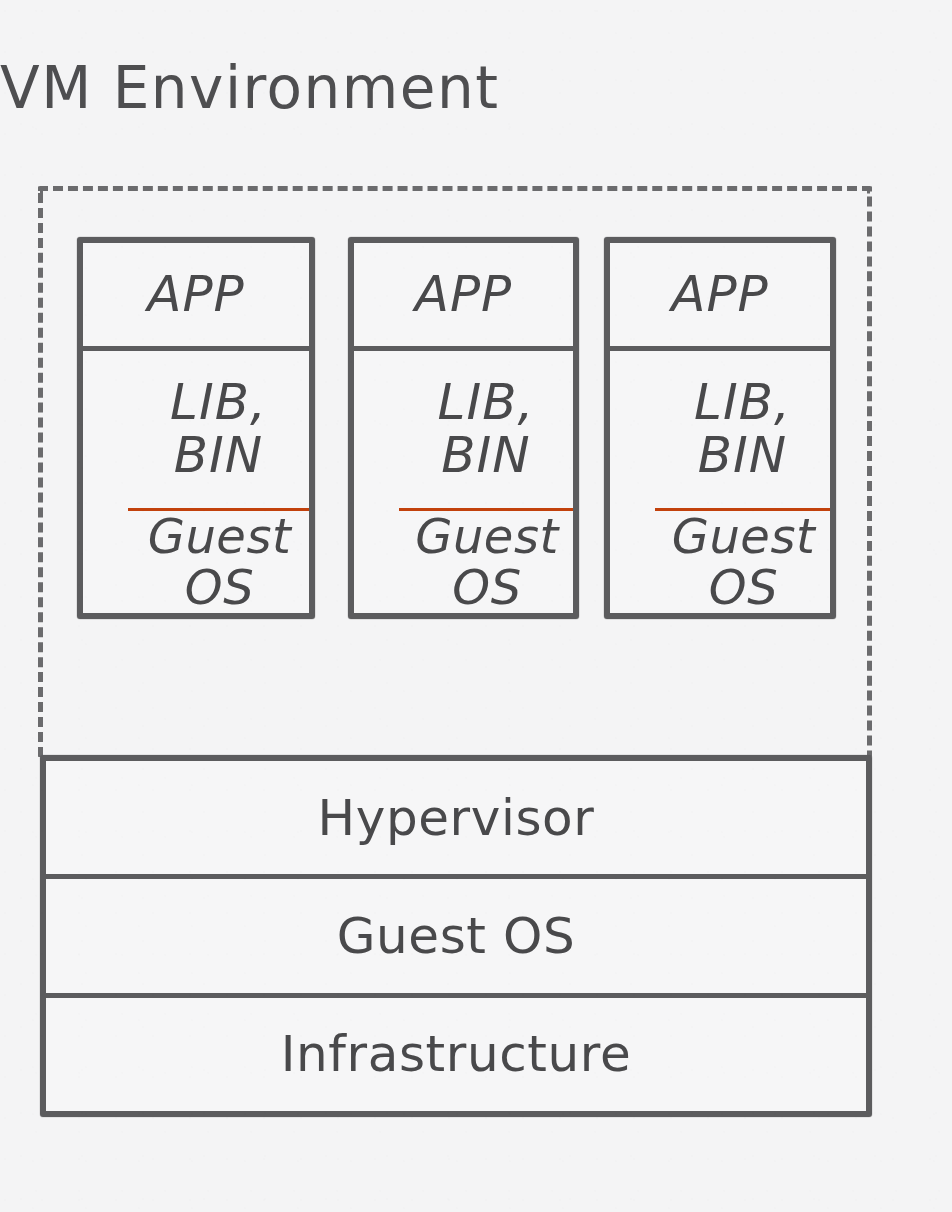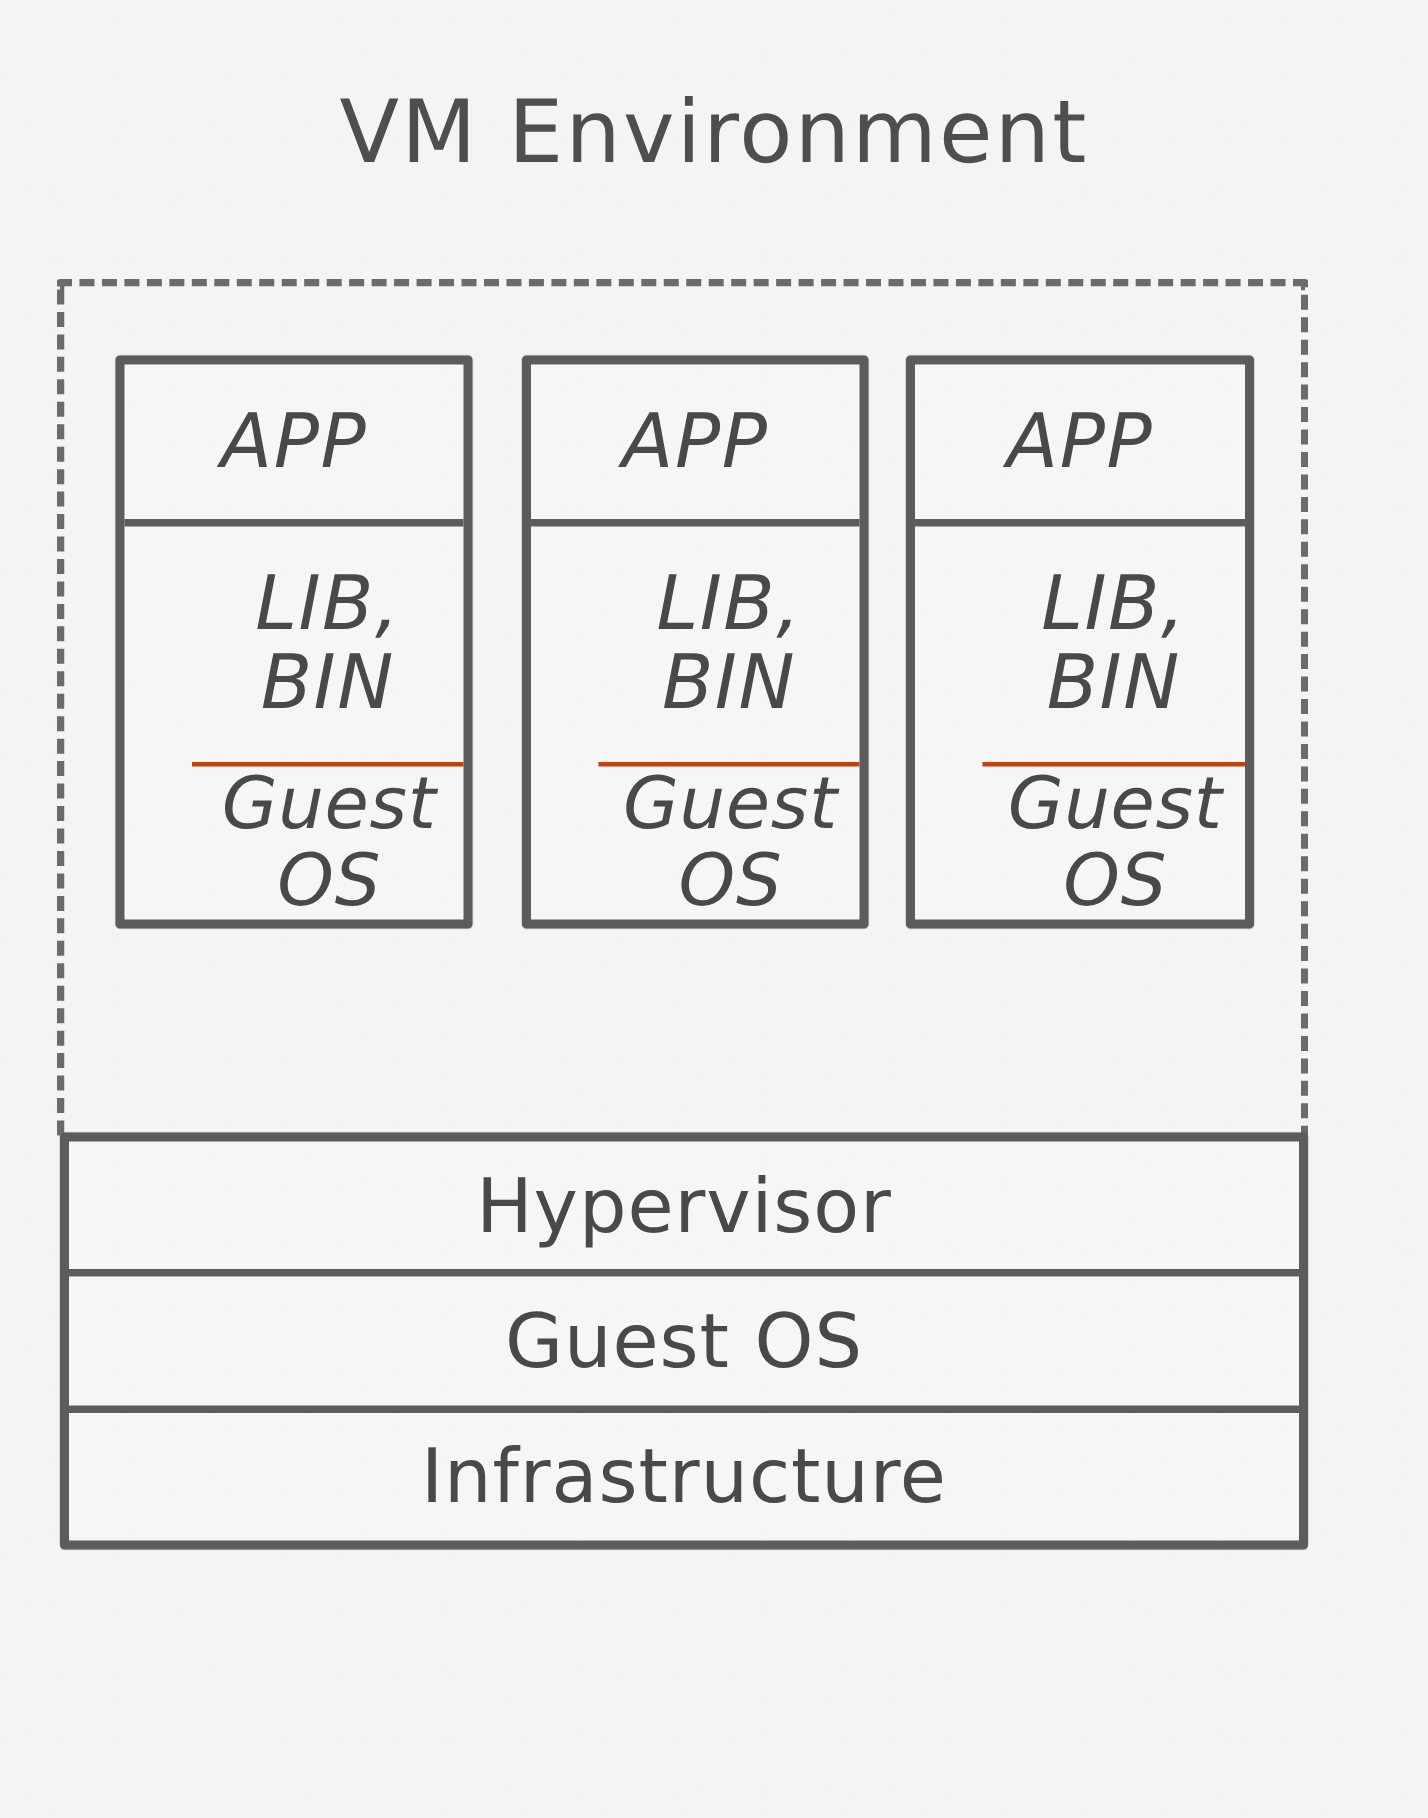--- a/index.html
+++ b/index.html
@@ -32,21 +32,20 @@
     background-size: 37px 41px, 53px 47px, 43px 59px, 61px 43px;
     z-index: 40;
   }
 
   
   #diagram-title {
     position: absolute;
     left: 0;
     top: 52px;
     width: 952px;
-    text-align: center;
     font-size: 58px;
     line-height: 72px;
     letter-spacing: 1.5px;
     color: #4e4e50;
     font-family: "DejaVu Sans", sans-serif;
     font-weight: 400;
     white-space: nowrap;
   }
 
   
@@ -112,21 +111,21 @@
     white-space: pre-line;
     padding-left: 47px;
   }
 
   
   #bottom-stack {
     position: absolute;
     left: 40px;
     top: 755px;
     width: 832px;
-    height: 278px;
+    height: 362px;
     border: 6px solid #5c5c5e;
     box-sizing: border-box;
     border-radius: 3px;
     background: #f6f6f7;
     display: flex;
     flex-direction: column;
     z-index: 5;
     box-shadow: 0 0 0 0.5px rgba(90,90,92,0.22);
   }
   .stack-layer {

